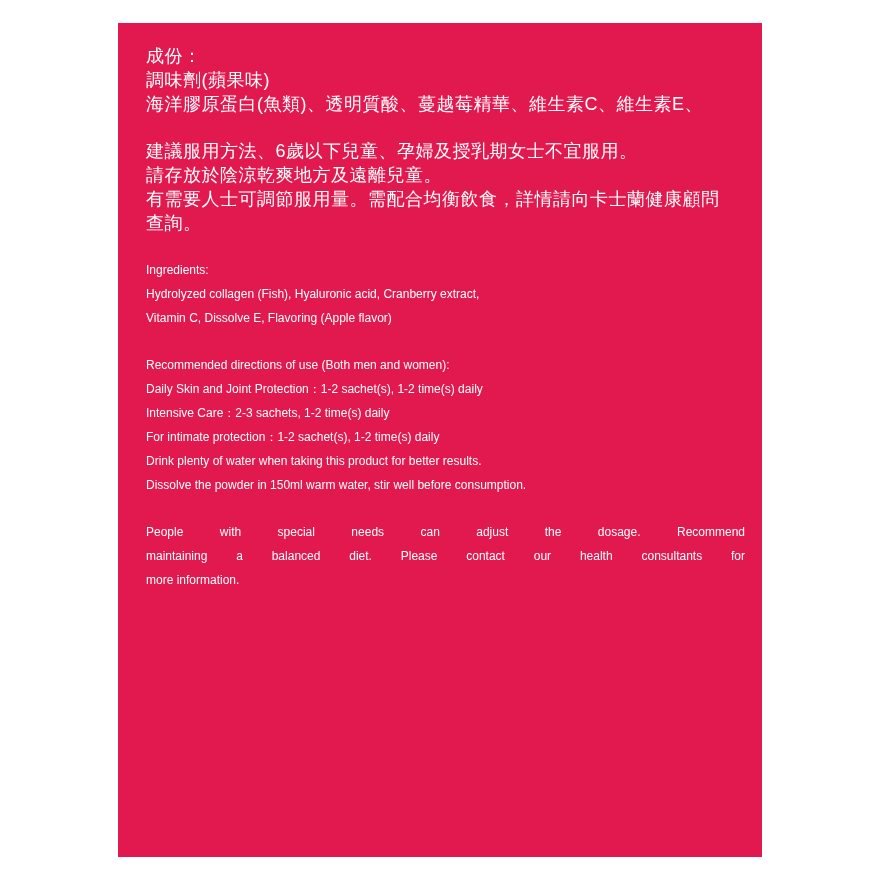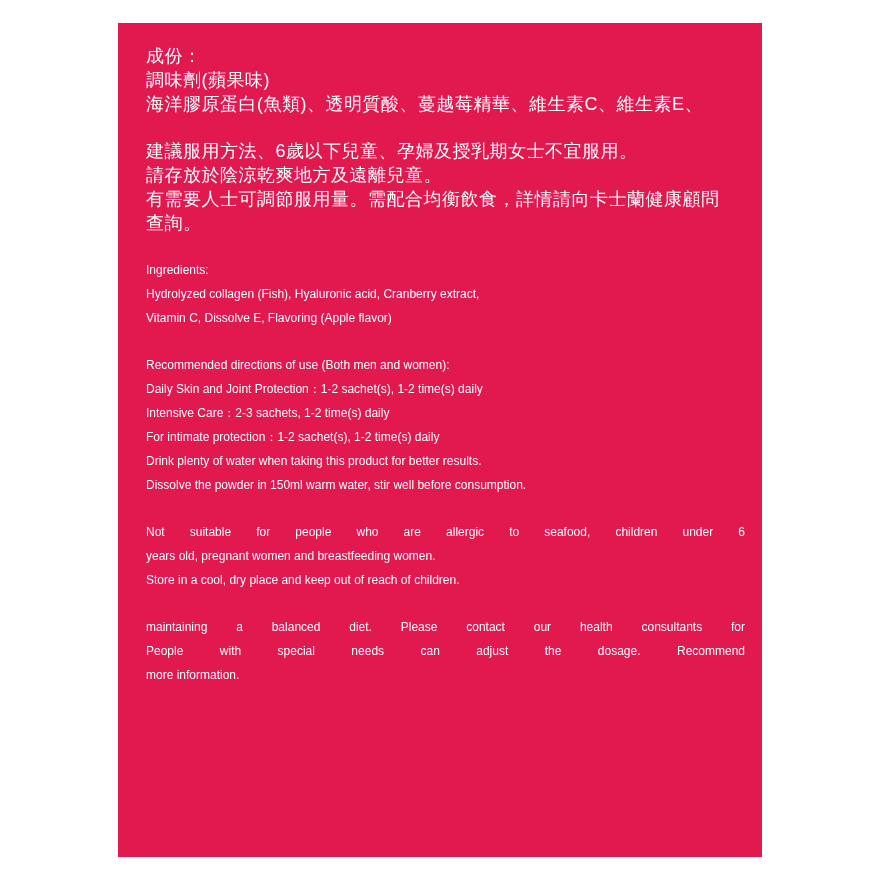--- a/index.html
+++ b/index.html
@@ -76,26 +76,21 @@
 
     <div class="section en">
       <div class="line">Recommended directions of use (Both men and women):</div>
       <div class="line">Daily Skin and Joint Protection：1-2 sachet(s), 1-2 time(s) daily</div>
       <div class="line">Intensive Care：2-3 sachets, 1-2 time(s) daily</div>
       <div class="line">For intimate protection：1-2 sachet(s), 1-2 time(s) daily</div>
       <div class="line">Drink plenty of water when taking this product for better results.</div>
       <div class="line">Dissolve the powder in 150ml warm water, stir well before consumption.</div>
     </div>
 
-    <div class="section en">
-      <div class="line j">Not suitable for people who are allergic to seafood, children under 6</div>
-      <div class="line">years old, pregnant women and breastfeeding women.</div>
-      <div class="line">Store in a cool, dry place and keep out of reach of children.</div>
-    </div>
 
     <div class="section en">
+      <div class="line j">People with special needs can adjust the dosage. Recommend</div>
       <div class="line j">maintaining a balanced diet. Please contact our health consultants for</div>
-      <div class="line j">People with special needs can adjust the dosage. Recommend</div>
       <div class="line">more information.</div>
     </div>
 
   </div>
 </div>
 
 </body></html>

